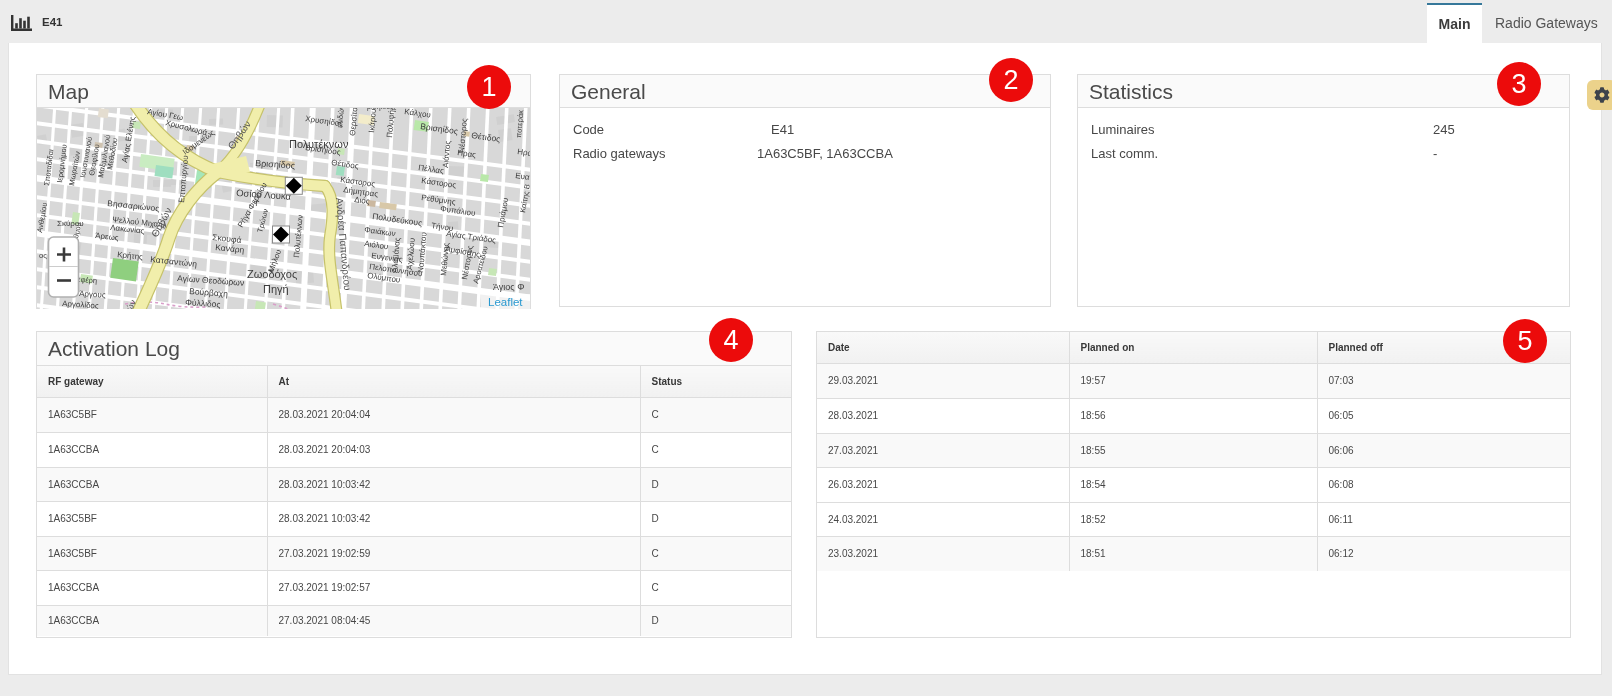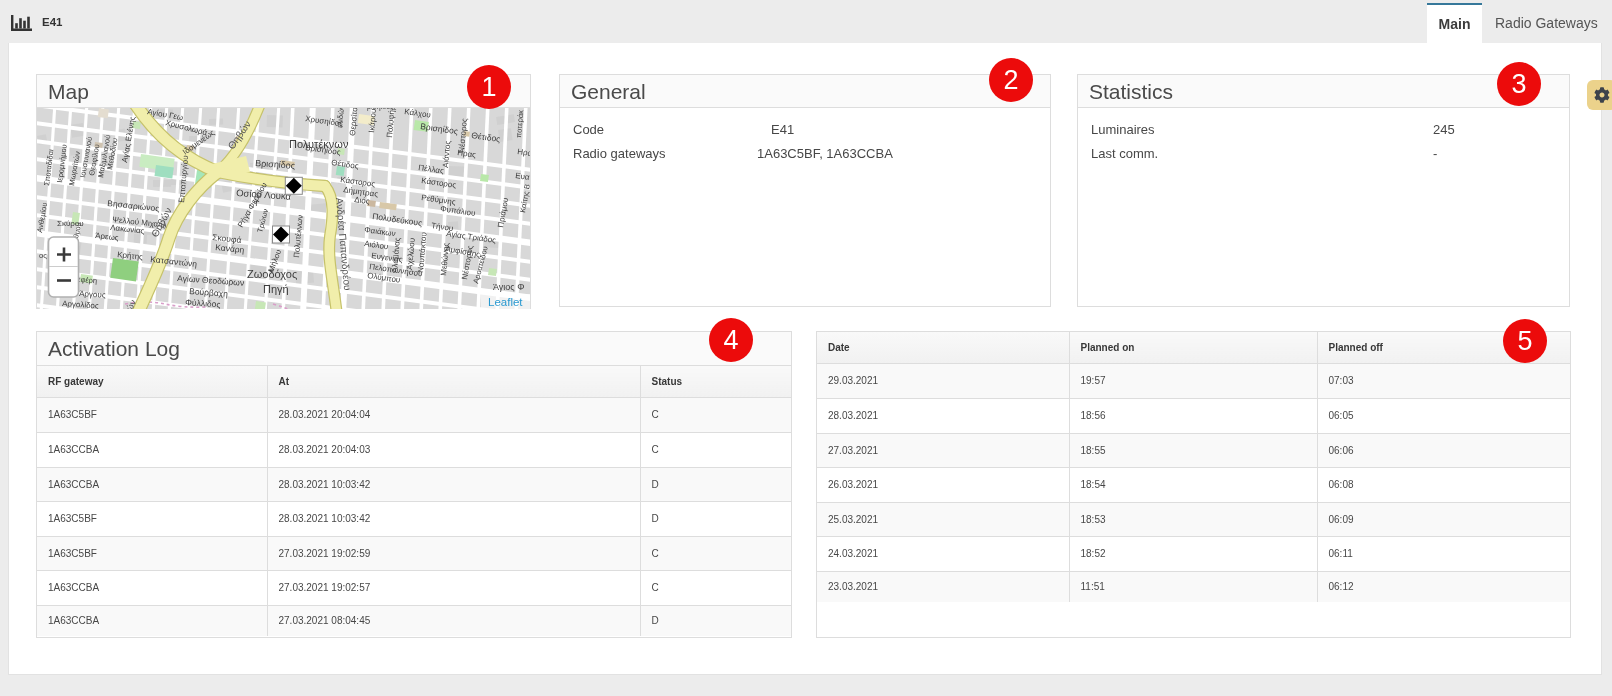--- a/index.html
+++ b/index.html
@@ -374,33 +374,28 @@
       <tr class="odd">
             <td>27.03.2021</td>
             <td>18:55</td>
             <td>06:06</td>
           </tr>
       <tr>
             <td>26.03.2021</td>
             <td>18:54</td>
             <td>06:08</td>
           </tr>
-      <tr class="odd">
-            <td>25.03.2021</td>
-            <td>18:53</td>
-            <td>06:09</td>
-          </tr>
       <tr>
             <td>24.03.2021</td>
             <td>18:52</td>
             <td>06:11</td>
           </tr>
       <tr class="odd">
             <td>23.03.2021</td>
-            <td>11:51</td>
+            <td>18:51</td>
             <td>06:12</td>
           </tr>
     </tbody>
       </table>
     </div>
   </div>
 
   <div class="abs badge" style="left:467px; top:65px;">1</div>
   <div class="abs badge" style="left:989px; top:58px;">2</div>
   <div class="abs badge" style="left:1497px; top:62px;">3</div>

